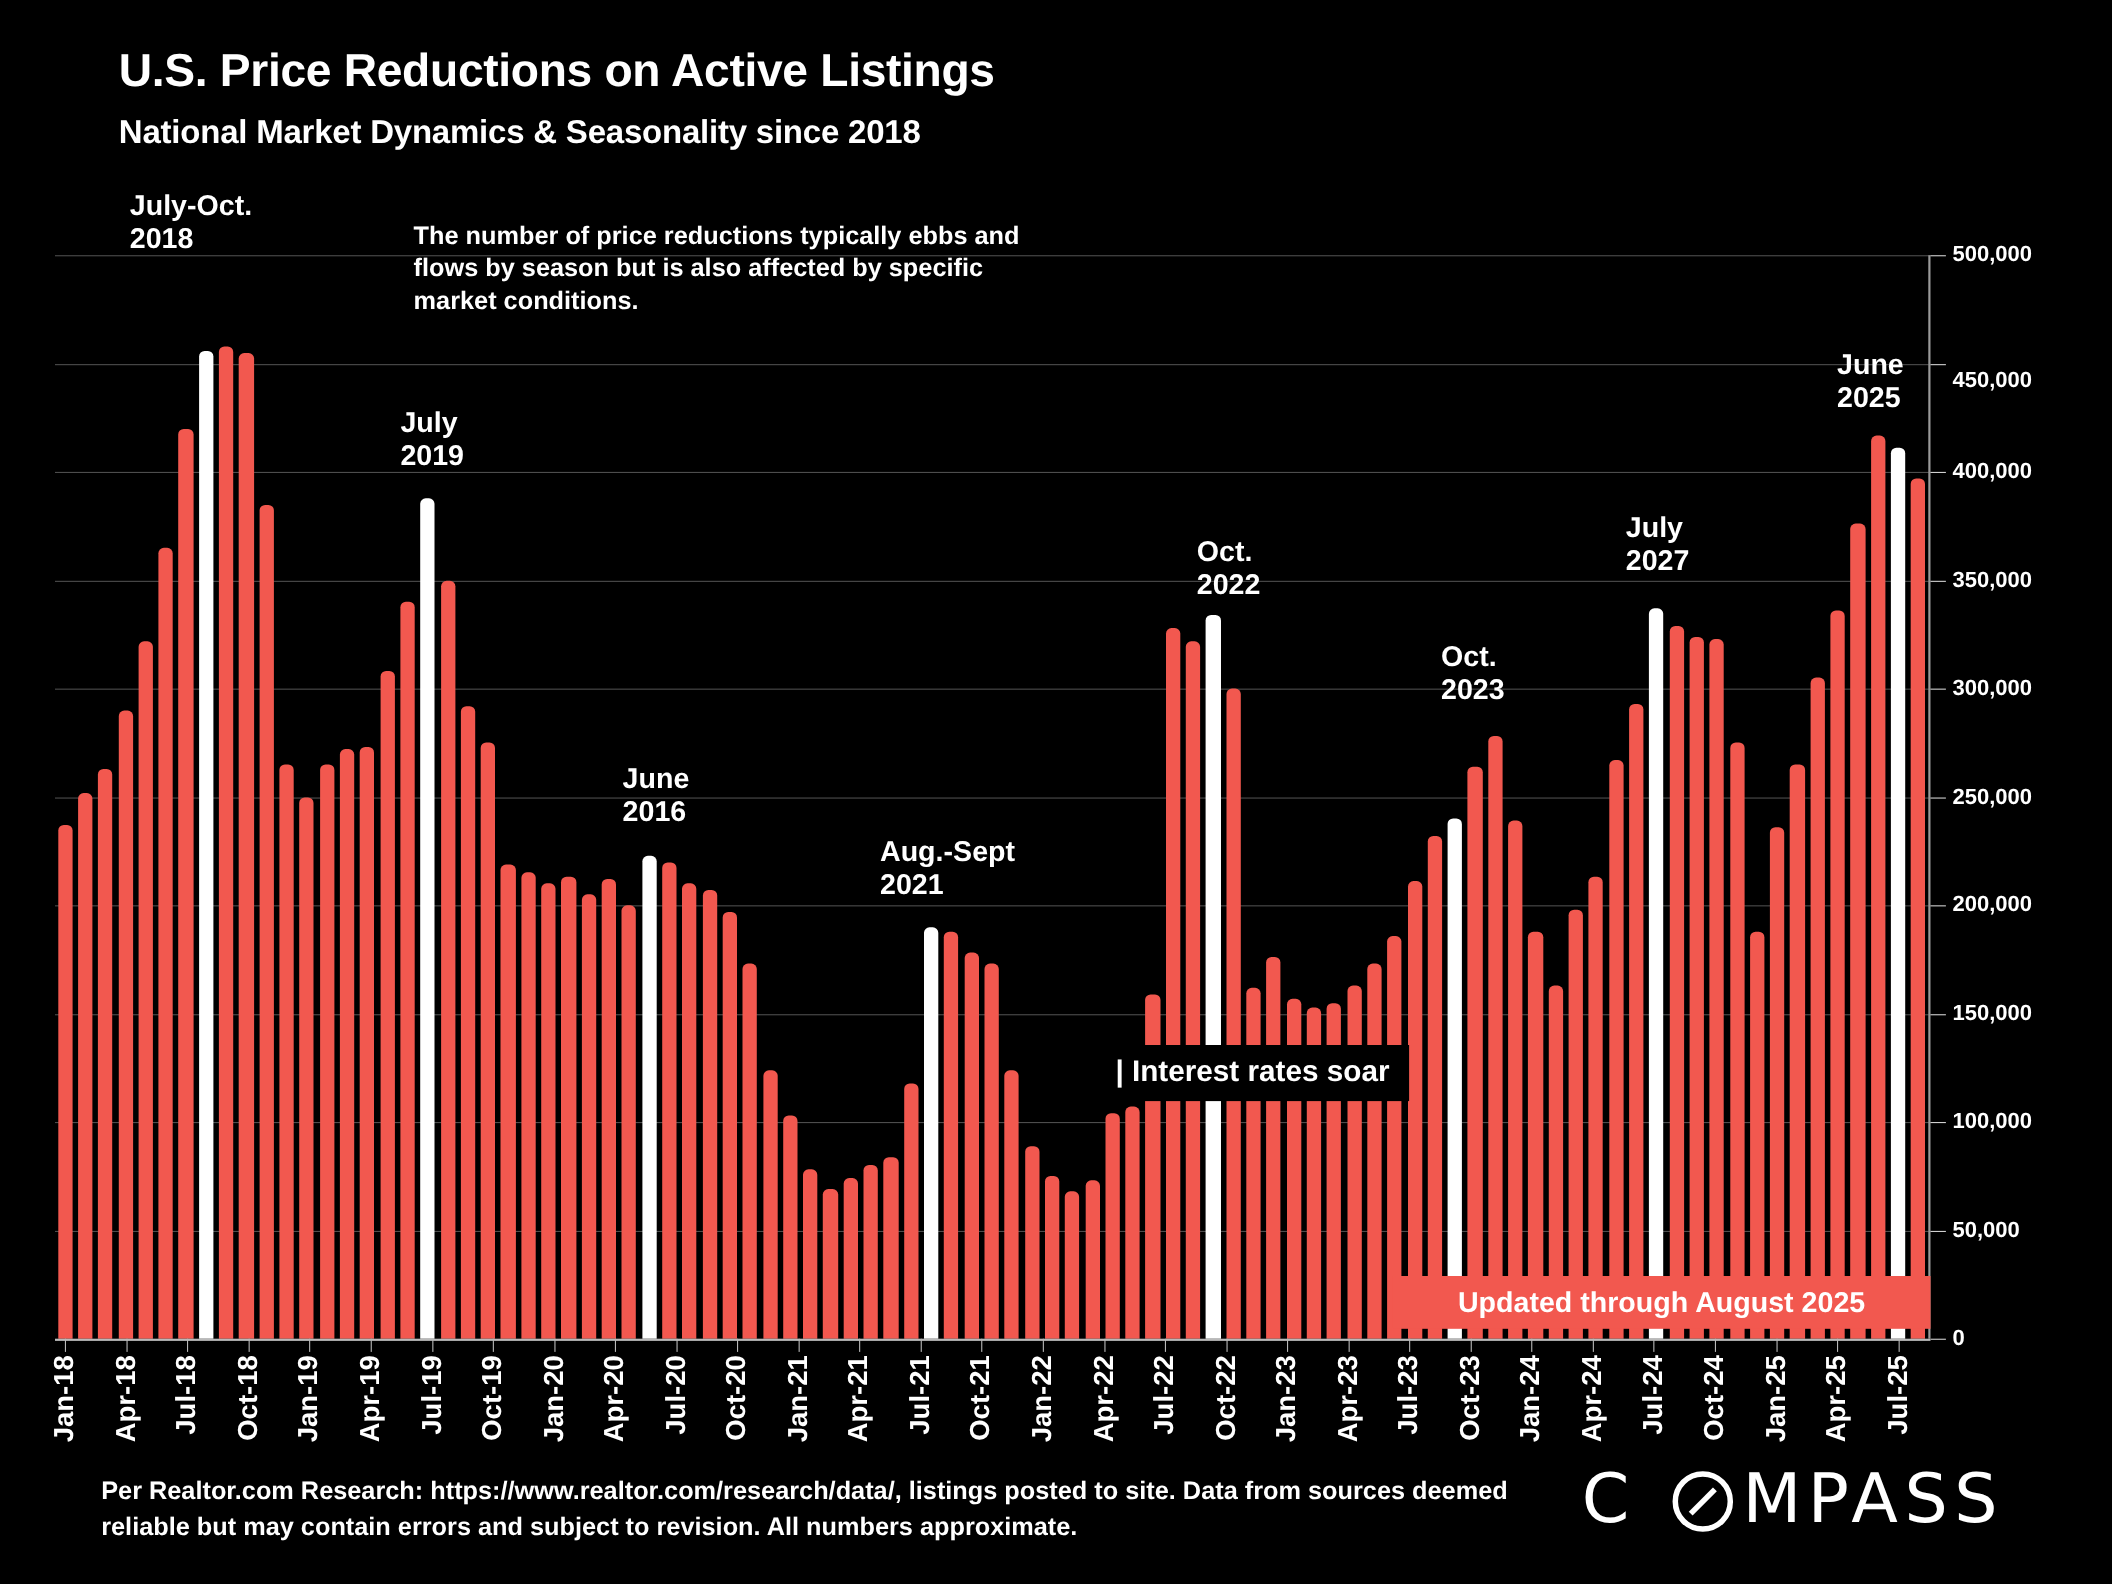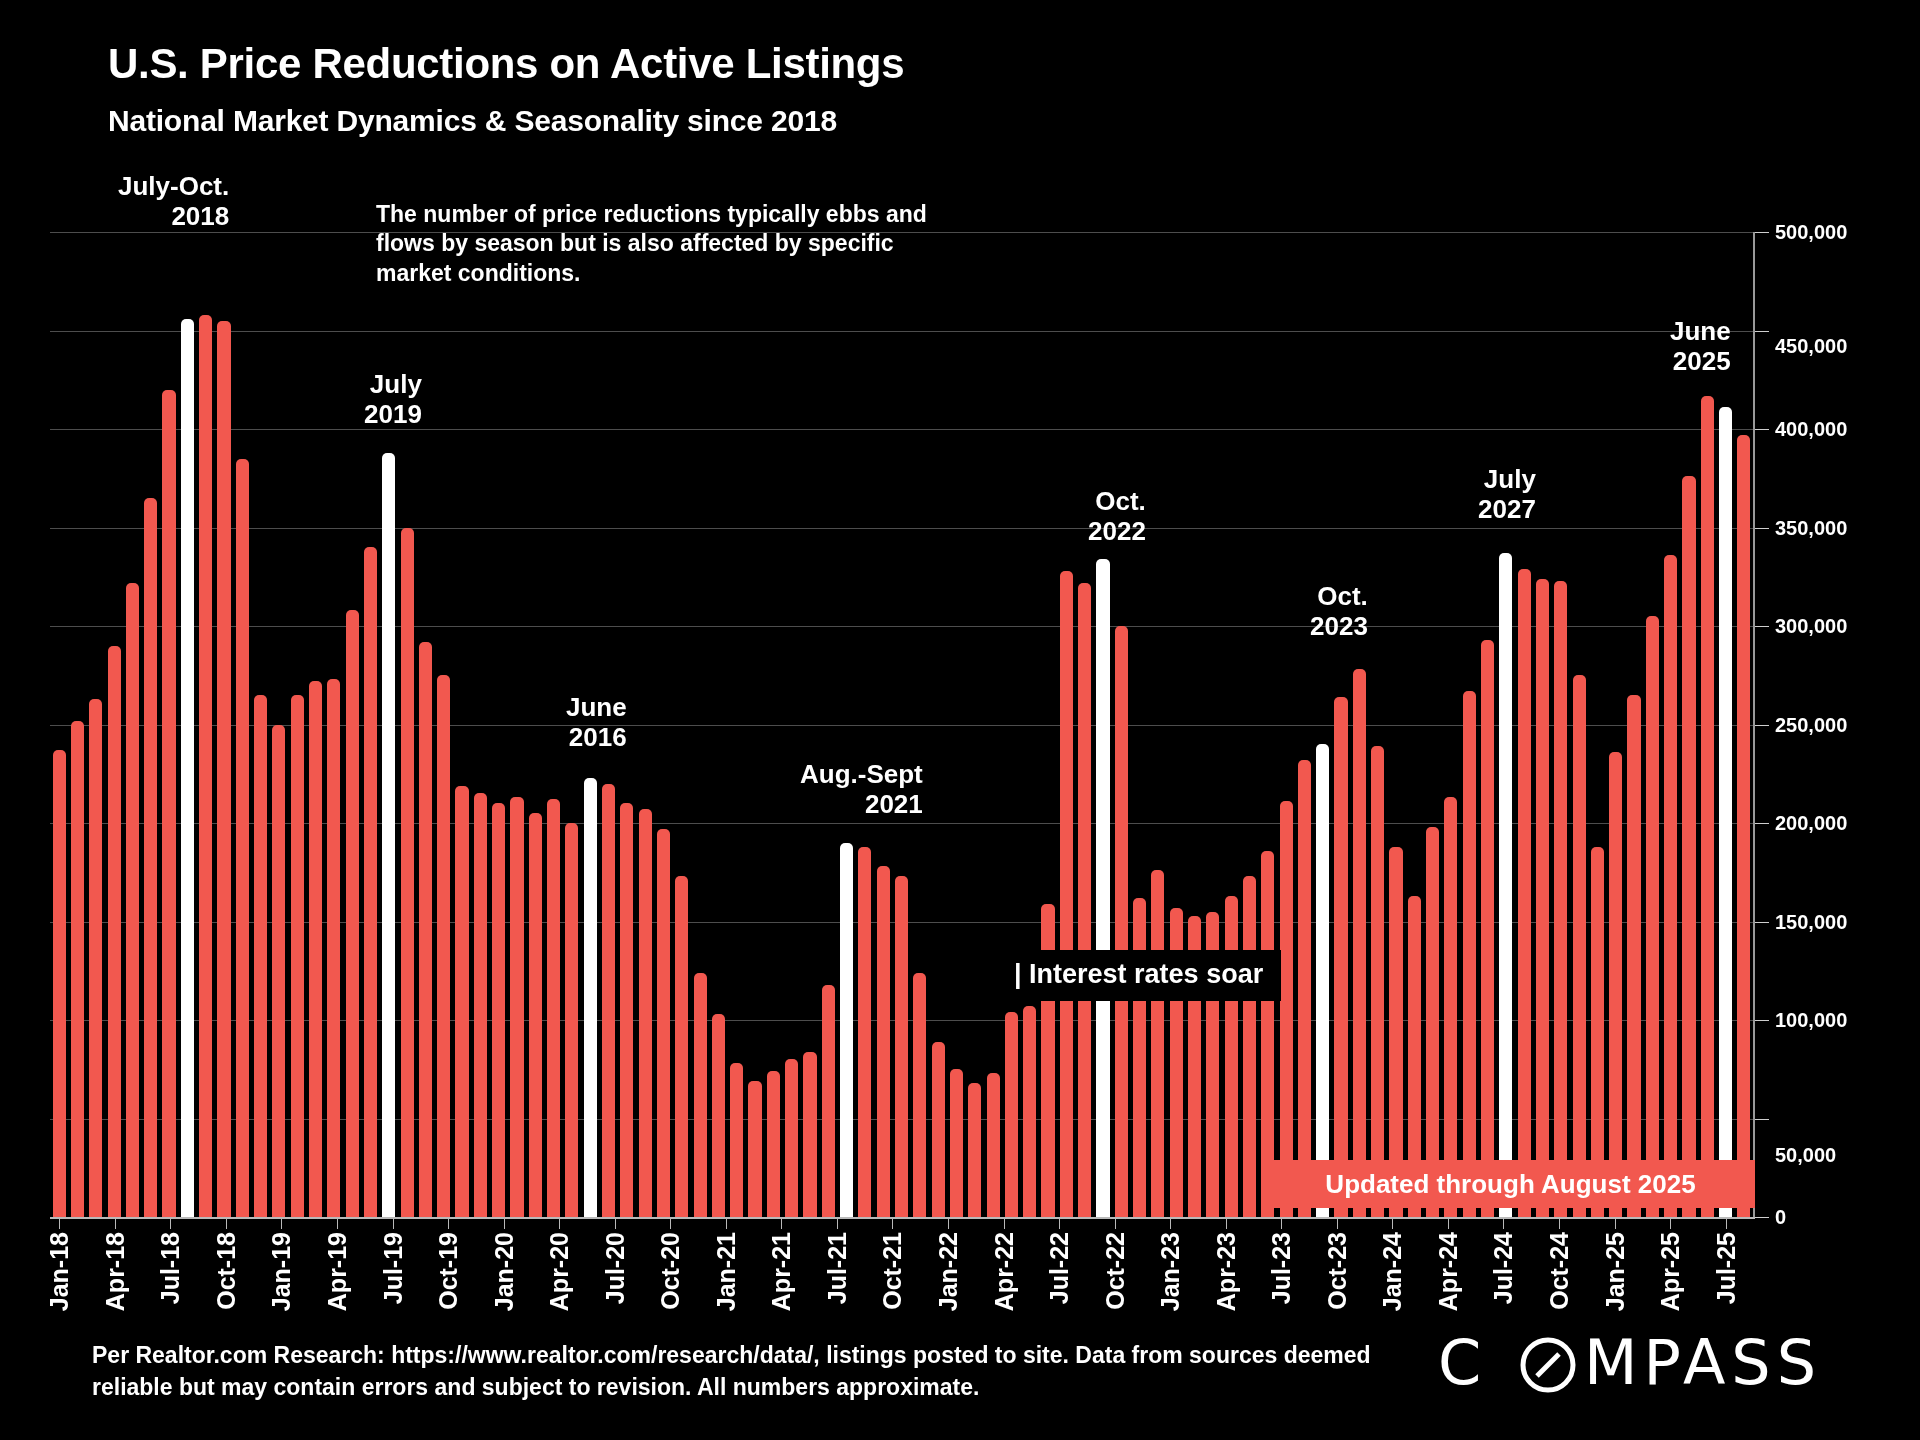--- a/index.html
+++ b/index.html
@@ -96,21 +96,21 @@
     position: absolute; left: 50%; top: 0;
     transform-origin: left top;
     transform: rotate(-90deg) translate(-100%, -50%);
     font-size: 25px; font-weight: bold; color: #fff;
     white-space: nowrap;
   }
 
   
   .callout {
     position: absolute; color: #fff; font-weight: bold; font-size: 26px;
-    text-align: right; line-height: 1.14; white-space: nowrap;
+    text-align: left; line-height: 1.14; white-space: nowrap;
   }
 
   
   .eventbox {
     position: absolute; background: #000;
     color: #fff; font-weight: bold; font-size: 27px;
     padding: 9px 18px 11px 14px; white-space: nowrap;
   }
 
   
@@ -751,21 +751,21 @@
   <div id="logo">
     <svg width="420" height="72" viewBox="0 0 420 72">
       <text x="0" y="54" font-family="DejaVu Sans, sans-serif" font-size="62" letter-spacing="6" fill="#fff">C</text>
       <circle cx="110" cy="35" r="25" stroke="#fff" stroke-width="5" fill="none"></circle>
       <line x1="99" y1="46" x2="121" y2="24" stroke="#fff" stroke-width="5"></line>
       <text x="146" y="54" font-family="DejaVu Sans, sans-serif" font-size="62" letter-spacing="6" fill="#fff">MPASS</text>
     </svg>
   </div>
 
 <div class="ylabel" style="top: 1217px;">0</div>
-    <div class="ylabel" style="top: 1118.5px; margin-top: 36px;">50,000</div>
+    <div class="ylabel" style="top: 1118.5px;">50,000</div>
     <div class="ylabel" style="top: 1020px;">100,000</div>
     <div class="ylabel" style="top: 921.5px;">150,000</div>
     <div class="ylabel" style="top: 823px;">200,000</div>
     <div class="ylabel" style="top: 724.5px;">250,000</div>
     <div class="ylabel" style="top: 626px;">300,000</div>
     <div class="ylabel" style="top: 527.5px;">350,000</div>
     <div class="ylabel" style="top: 429px;">400,000</div>
     <div class="ylabel" style="top: 346px;">450,000</div>
     <div class="ylabel" style="top: 232px;">500,000</div>
   </div>

